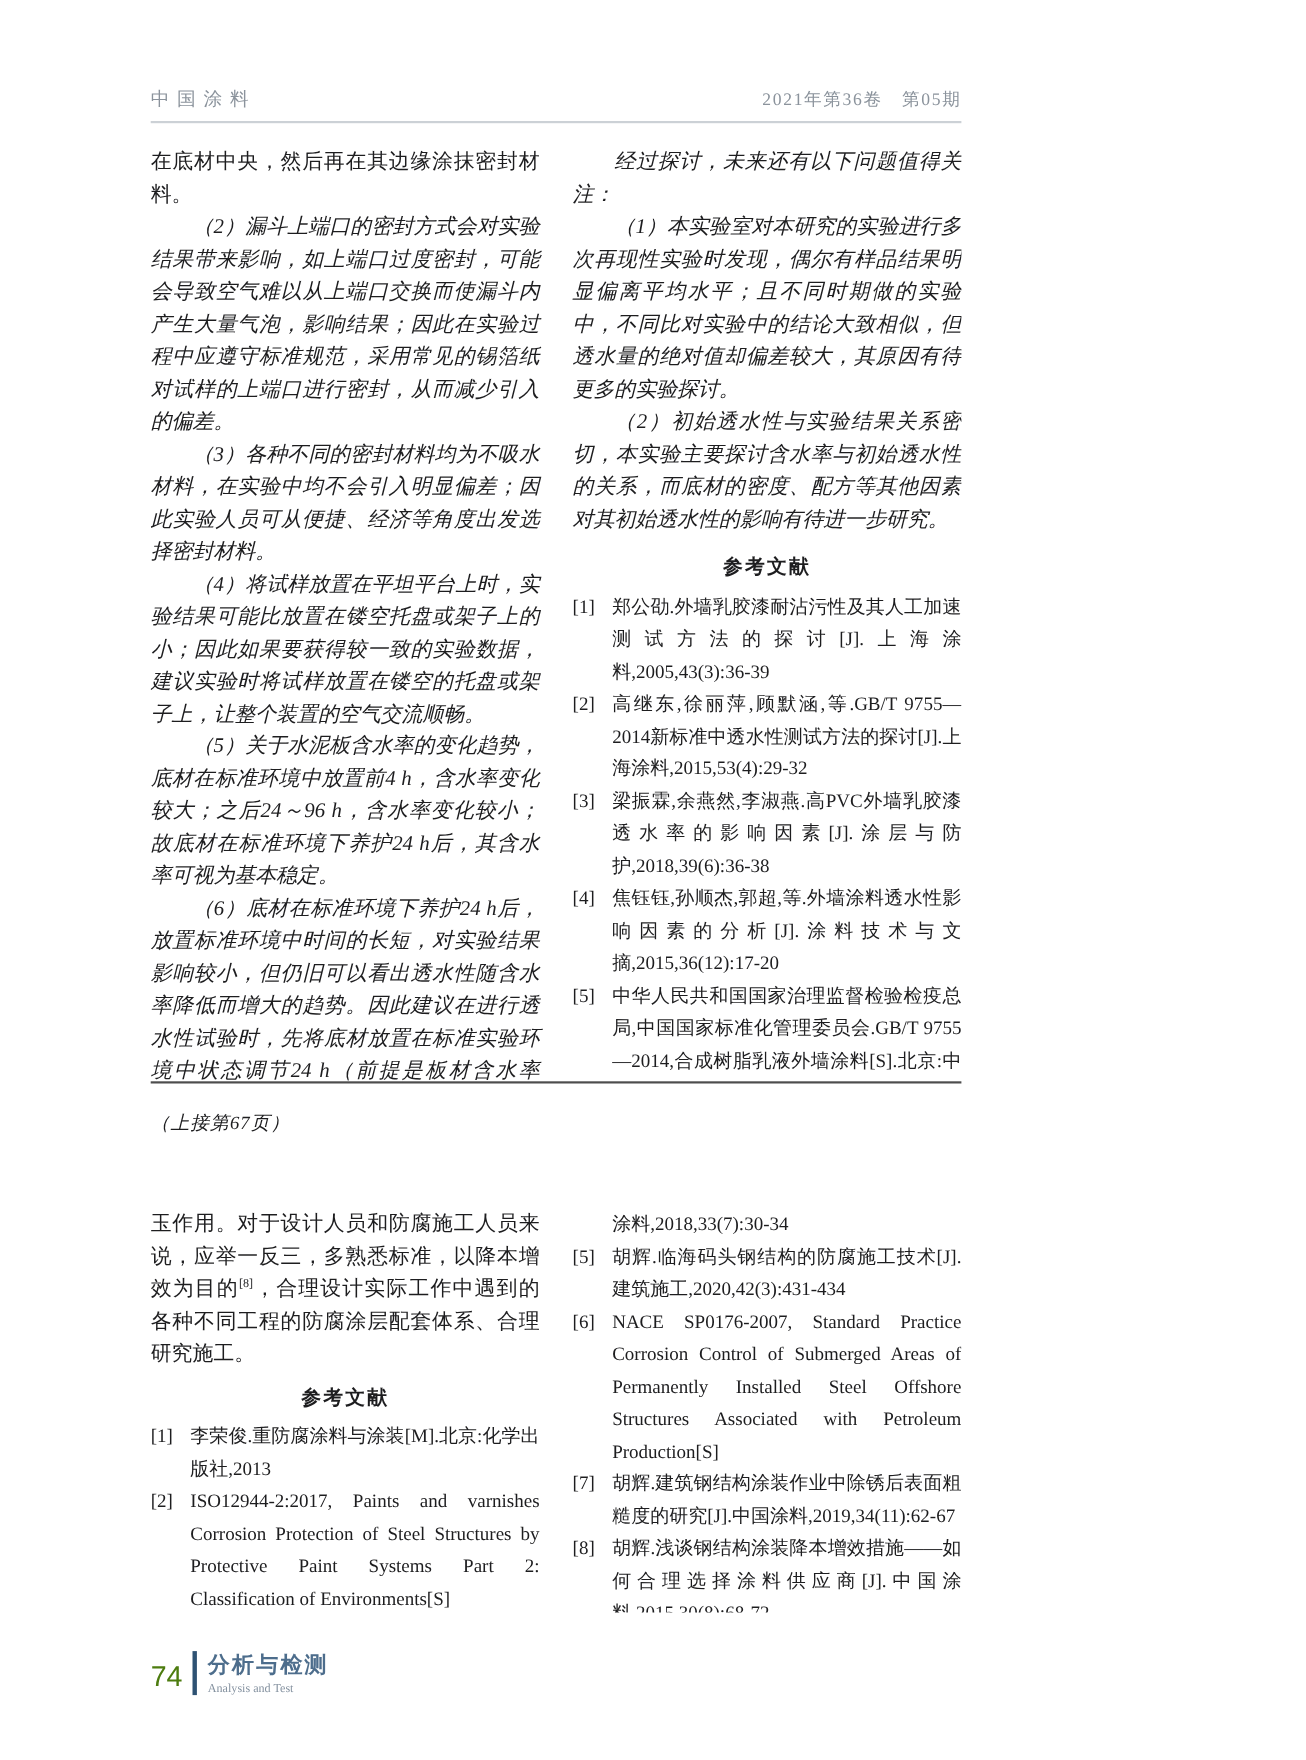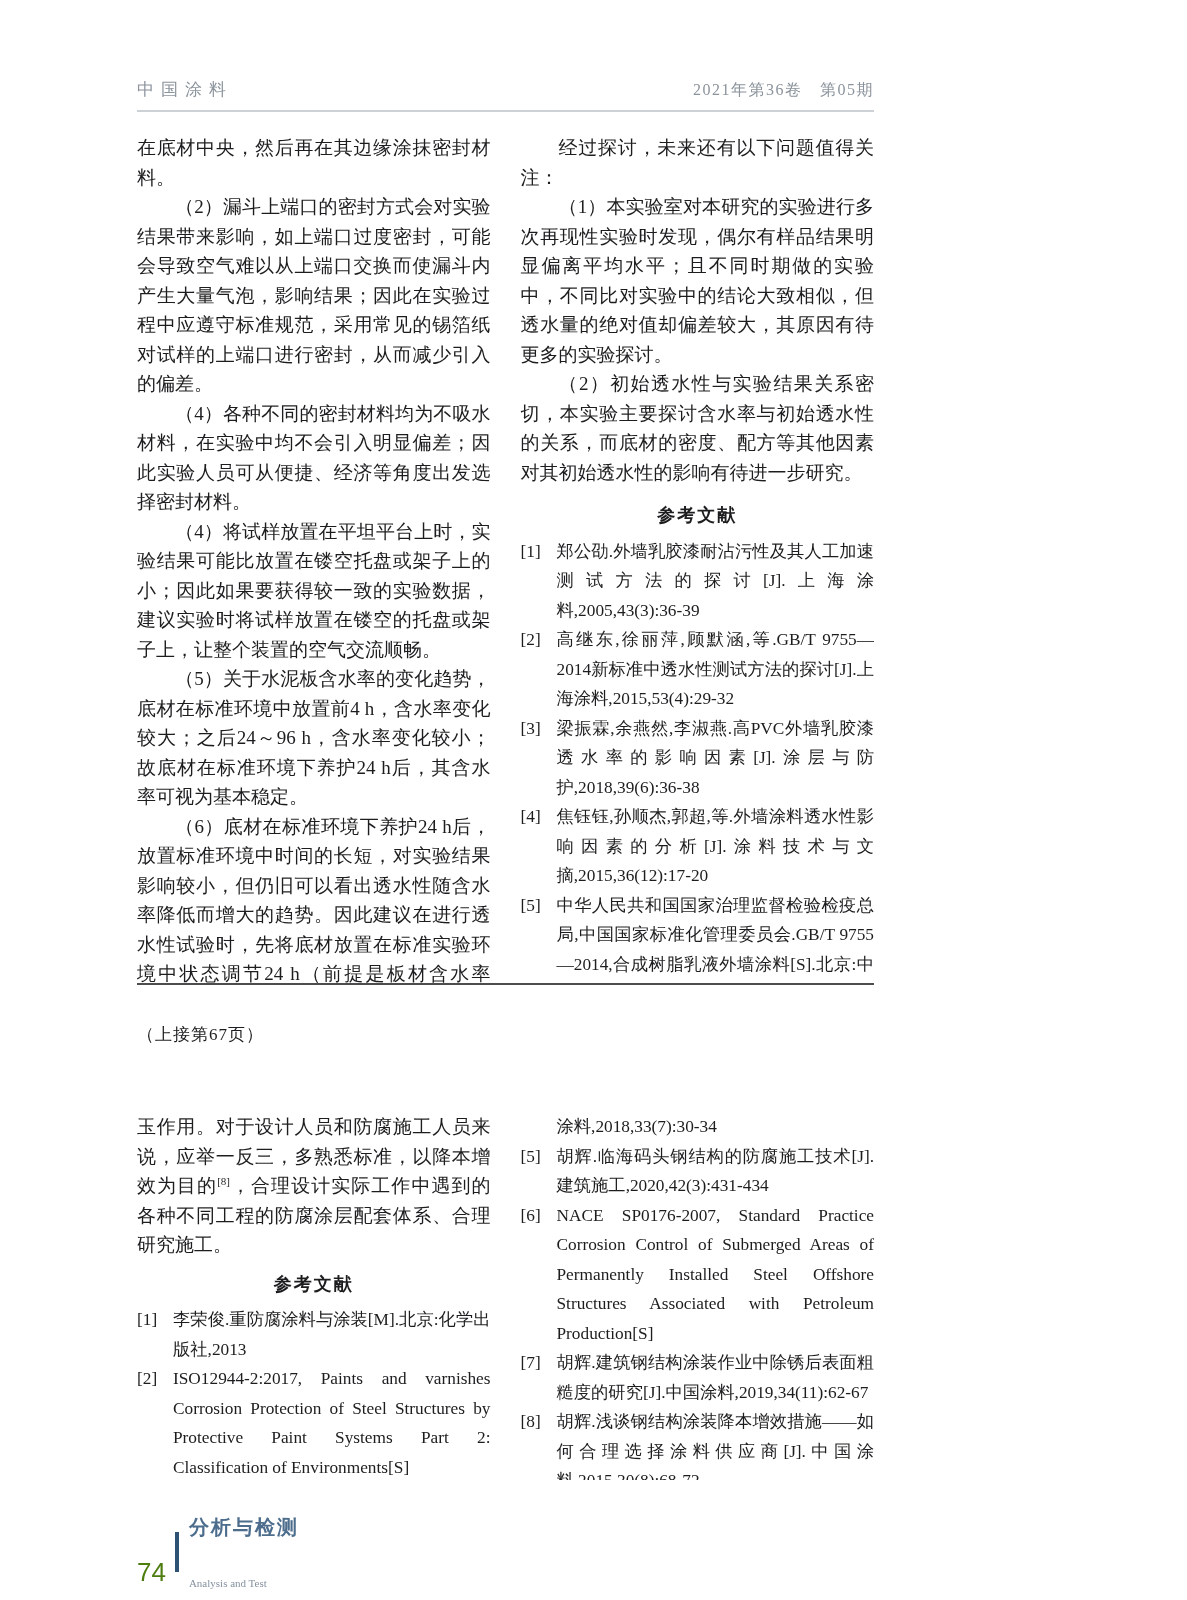--- a/index.html
+++ b/index.html
@@ -22,21 +22,21 @@
   .journal-name { font-size: 17px; letter-spacing: 7px; }
   .issue-info  { font-size: 16px; letter-spacing: 1.5px; }
 
   
   .columns { display: flex; gap: 30px; }
   .col { flex: 1 1 0; min-width: 0; }
   .upper { margin-top: 21px; height: 850px; overflow: hidden; }
   .lower { margin-top: 66px; height: 368px; overflow: hidden; }
 
   .body-p { font-size: 19px; line-height: 29.5px; text-align: justify; }
-  .indent { text-indent: 2em; }
+  .indent { text-indent: 2em; font-style: italic; }
   .cite-sup { font-size: 11px; vertical-align: super; line-height: 0; }
 
   .refs-heading {
     font-size: 18px; font-weight: bold; text-align: center;
     line-height: 29.5px; letter-spacing: 2px;
   }
   .upper .refs-heading { margin-top: 14px; }
   .lower .refs-heading { margin-top: 10px; }
   .ref-list { margin-top: 6px; }
   .ref {
@@ -55,51 +55,51 @@
     font-size: 14px; font-weight: bold; letter-spacing: 2.5px;
   }
   .logo-mark { font-size: 8px; vertical-align: super; letter-spacing: 0; }
   .logo-sub {
     font-family: "Liberation Sans", sans-serif;
     font-size: 6.8px; font-weight: bold; letter-spacing: 1.4px; margin-top: 1px;
   }
 
   
   .section-divider { border: none; border-top: 2px solid #4d4d4d; height: 0; }
-  .continuation-note { font-size: 17px; letter-spacing: 1px; margin-top: 38px; }
+  .continuation-note { font-size: 17px; font-style: italic; letter-spacing: 1px; margin-top: 24px; }
 
   
   .page-footer { display: flex; align-items: center; margin-top: 34px; }
   .page-number {
     font-family: "Liberation Sans", sans-serif;
     font-size: 26px; color: #4d7c0f; align-self: flex-end; margin-bottom: 1px;
   }
   .footer-bar { width: 4px; height: 40px; background: #2e5273; margin: 0 10px 0 9px; }
-  .footer-titles { display: flex; flex-direction: column; justify-content: center; gap: 34px; }
+  .footer-titles { display: flex; flex-direction: column; justify-content: center; }
   .footer-title {
     font-family: "Liberation Sans", sans-serif;
     font-size: 20px; font-weight: bold; color: #4d6d8c; letter-spacing: 2px;
   }
   .footer-subtitle { font-size: 11px; color: #8592a0; margin-top: 2px; }
 </style>
 </head>
 <body>
 
 <div class="page">
 
   <header class="page-header">
     <span class="journal-name">中国涂料</span>
     <span class="issue-info">2021年第36卷　第05期</span>
   </header>
 
   <section class="columns upper">
     <div class="col">
       <p class="body-p">在底材中央，然后再在其边缘涂抹密封材料。</p>
       <p class="body-p indent">（2）漏斗上端口的密封方式会对实验结果带来影响，如上端口过度密封，可能会导致空气难以从上端口交换而使漏斗内产生大量气泡，影响结果；因此在实验过程中应遵守标准规范，采用常见的锡箔纸对试样的上端口进行密封，从而减少引入的偏差。</p>
-      <p class="body-p indent">（4）各种不同的密封材料均为不吸水材料，在实验中均不会引入明显偏差；因此实验人员可从便捷、经济等角度出发选择密封材料。</p>
+      <p class="body-p indent">（3）各种不同的密封材料均为不吸水材料，在实验中均不会引入明显偏差；因此实验人员可从便捷、经济等角度出发选择密封材料。</p>
       <p class="body-p indent">（4）将试样放置在平坦平台上时，实验结果可能比放置在镂空托盘或架子上的小；因此如果要获得较一致的实验数据，建议实验时将试样放置在镂空的托盘或架子上，让整个装置的空气交流顺畅。</p>
       <p class="body-p indent">（5）关于水泥板含水率的变化趋势，底材在标准环境中放置前4 h，含水率变化较大；之后24～96 h，含水率变化较小；故底材在标准环境下养护24 h后，其含水率可视为基本稳定。</p>
       <p class="body-p indent">（6）底材在标准环境下养护24 h后，放置标准环境中时间的长短，对实验结果影响较小，但仍旧可以看出透水性随含水率降低而增大的趋势。因此建议在进行透水性试验时，先将底材放置在标准实验环境中状态调节24 h（前提是板材含水率&gt;10%），然后再进行透水性试验；如底材存放时间较长，建议实验前重新泡水养护，以一致的养护时间来控制其含水率，从而获得相近的初始透水性。</p>
     </div>
     <div class="col">
       <p class="body-p indent">经过探讨，未来还有以下问题值得关注：</p>
       <p class="body-p indent">（1）本实验室对本研究的实验进行多次再现性实验时发现，偶尔有样品结果明显偏离平均水平；且不同时期做的实验中，不同比对实验中的结论大致相似，但透水量的绝对值却偏差较大，其原因有待更多的实验探讨。</p>
       <p class="body-p indent">（2）初始透水性与实验结果关系密切，本实验主要探讨含水率与初始透水性的关系，而底材的密度、配方等其他因素对其初始透水性的影响有待进一步研究。</p>
 
       <h3 class="refs-heading">参考文献</h3>

